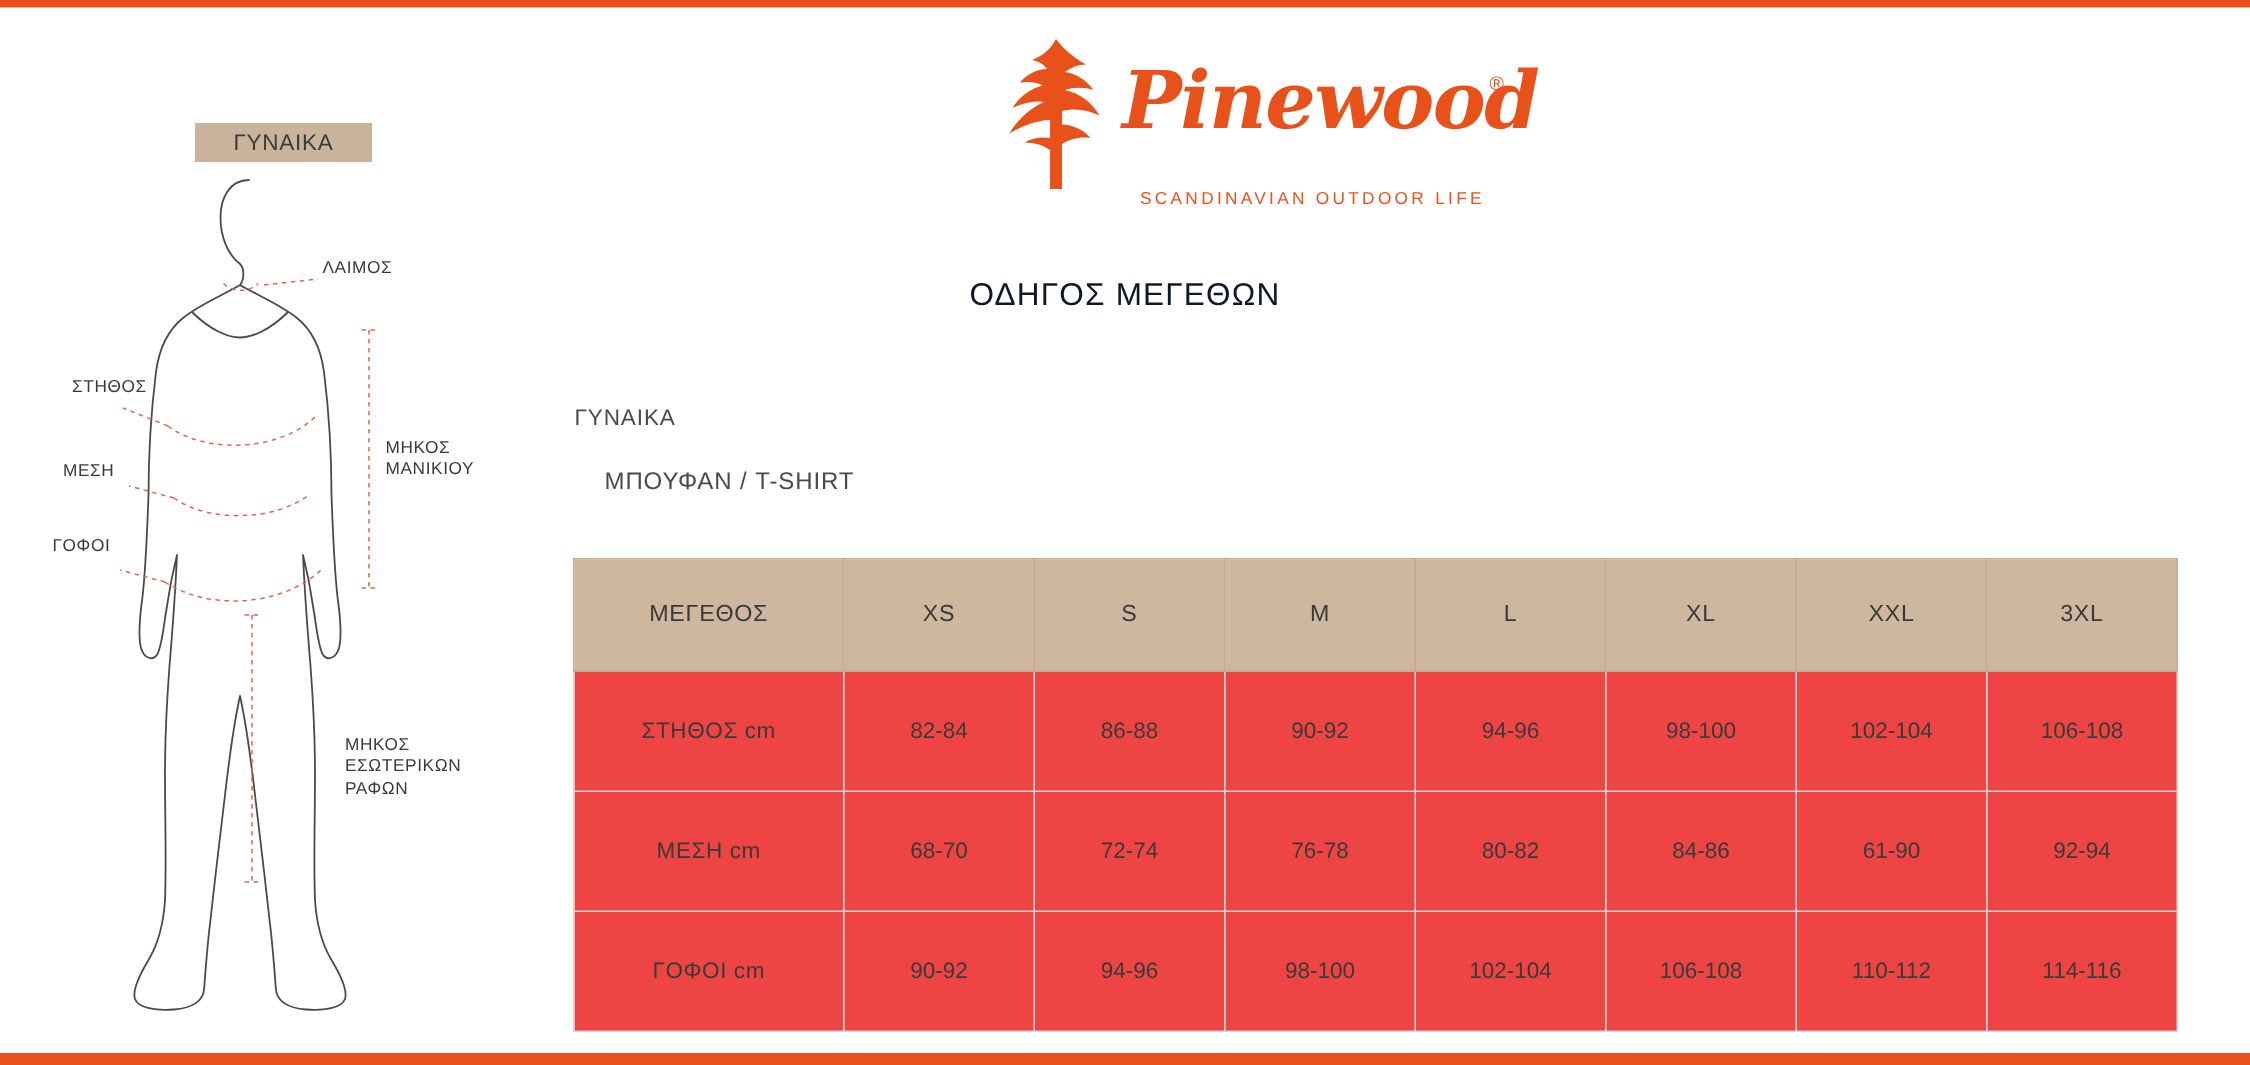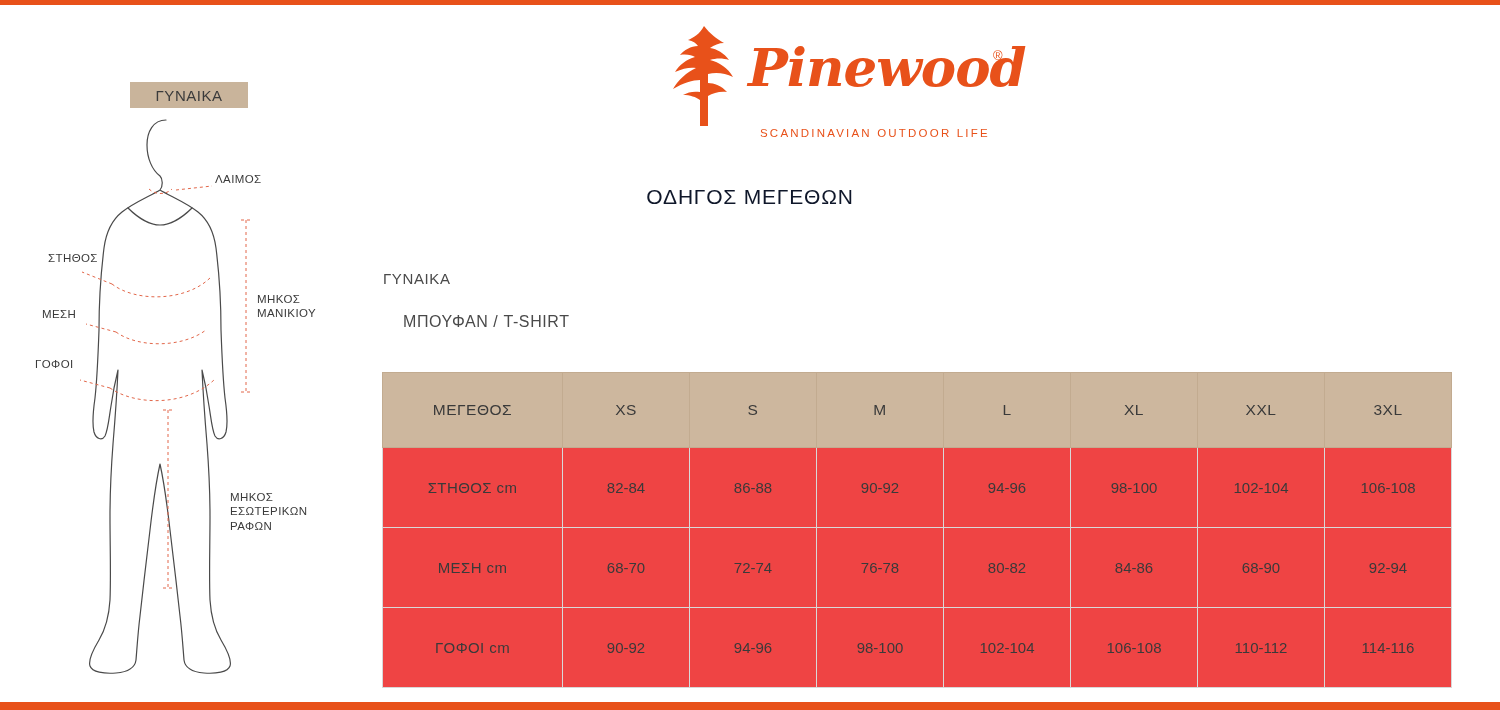--- a/index.html
+++ b/index.html
@@ -306,21 +306,21 @@
         <td>102-104</td>
         <td>106-108</td>
       </tr>
       <tr>
         <td class="rowhead-cell">ΜΕΣΗ cm</td>
         <td>68-70</td>
         <td>72-74</td>
         <td>76-78</td>
         <td>80-82</td>
         <td>84-86</td>
-        <td>68-90</td>
+        <td>61-90</td>
         <td>92-94</td>
       </tr>
       <tr>
         <td class="rowhead-cell">ΓΟΦΟΙ cm</td>
         <td>90-92</td>
         <td>94-96</td>
         <td>98-100</td>
         <td>102-104</td>
         <td>106-108</td>
         <td>110-112</td>

